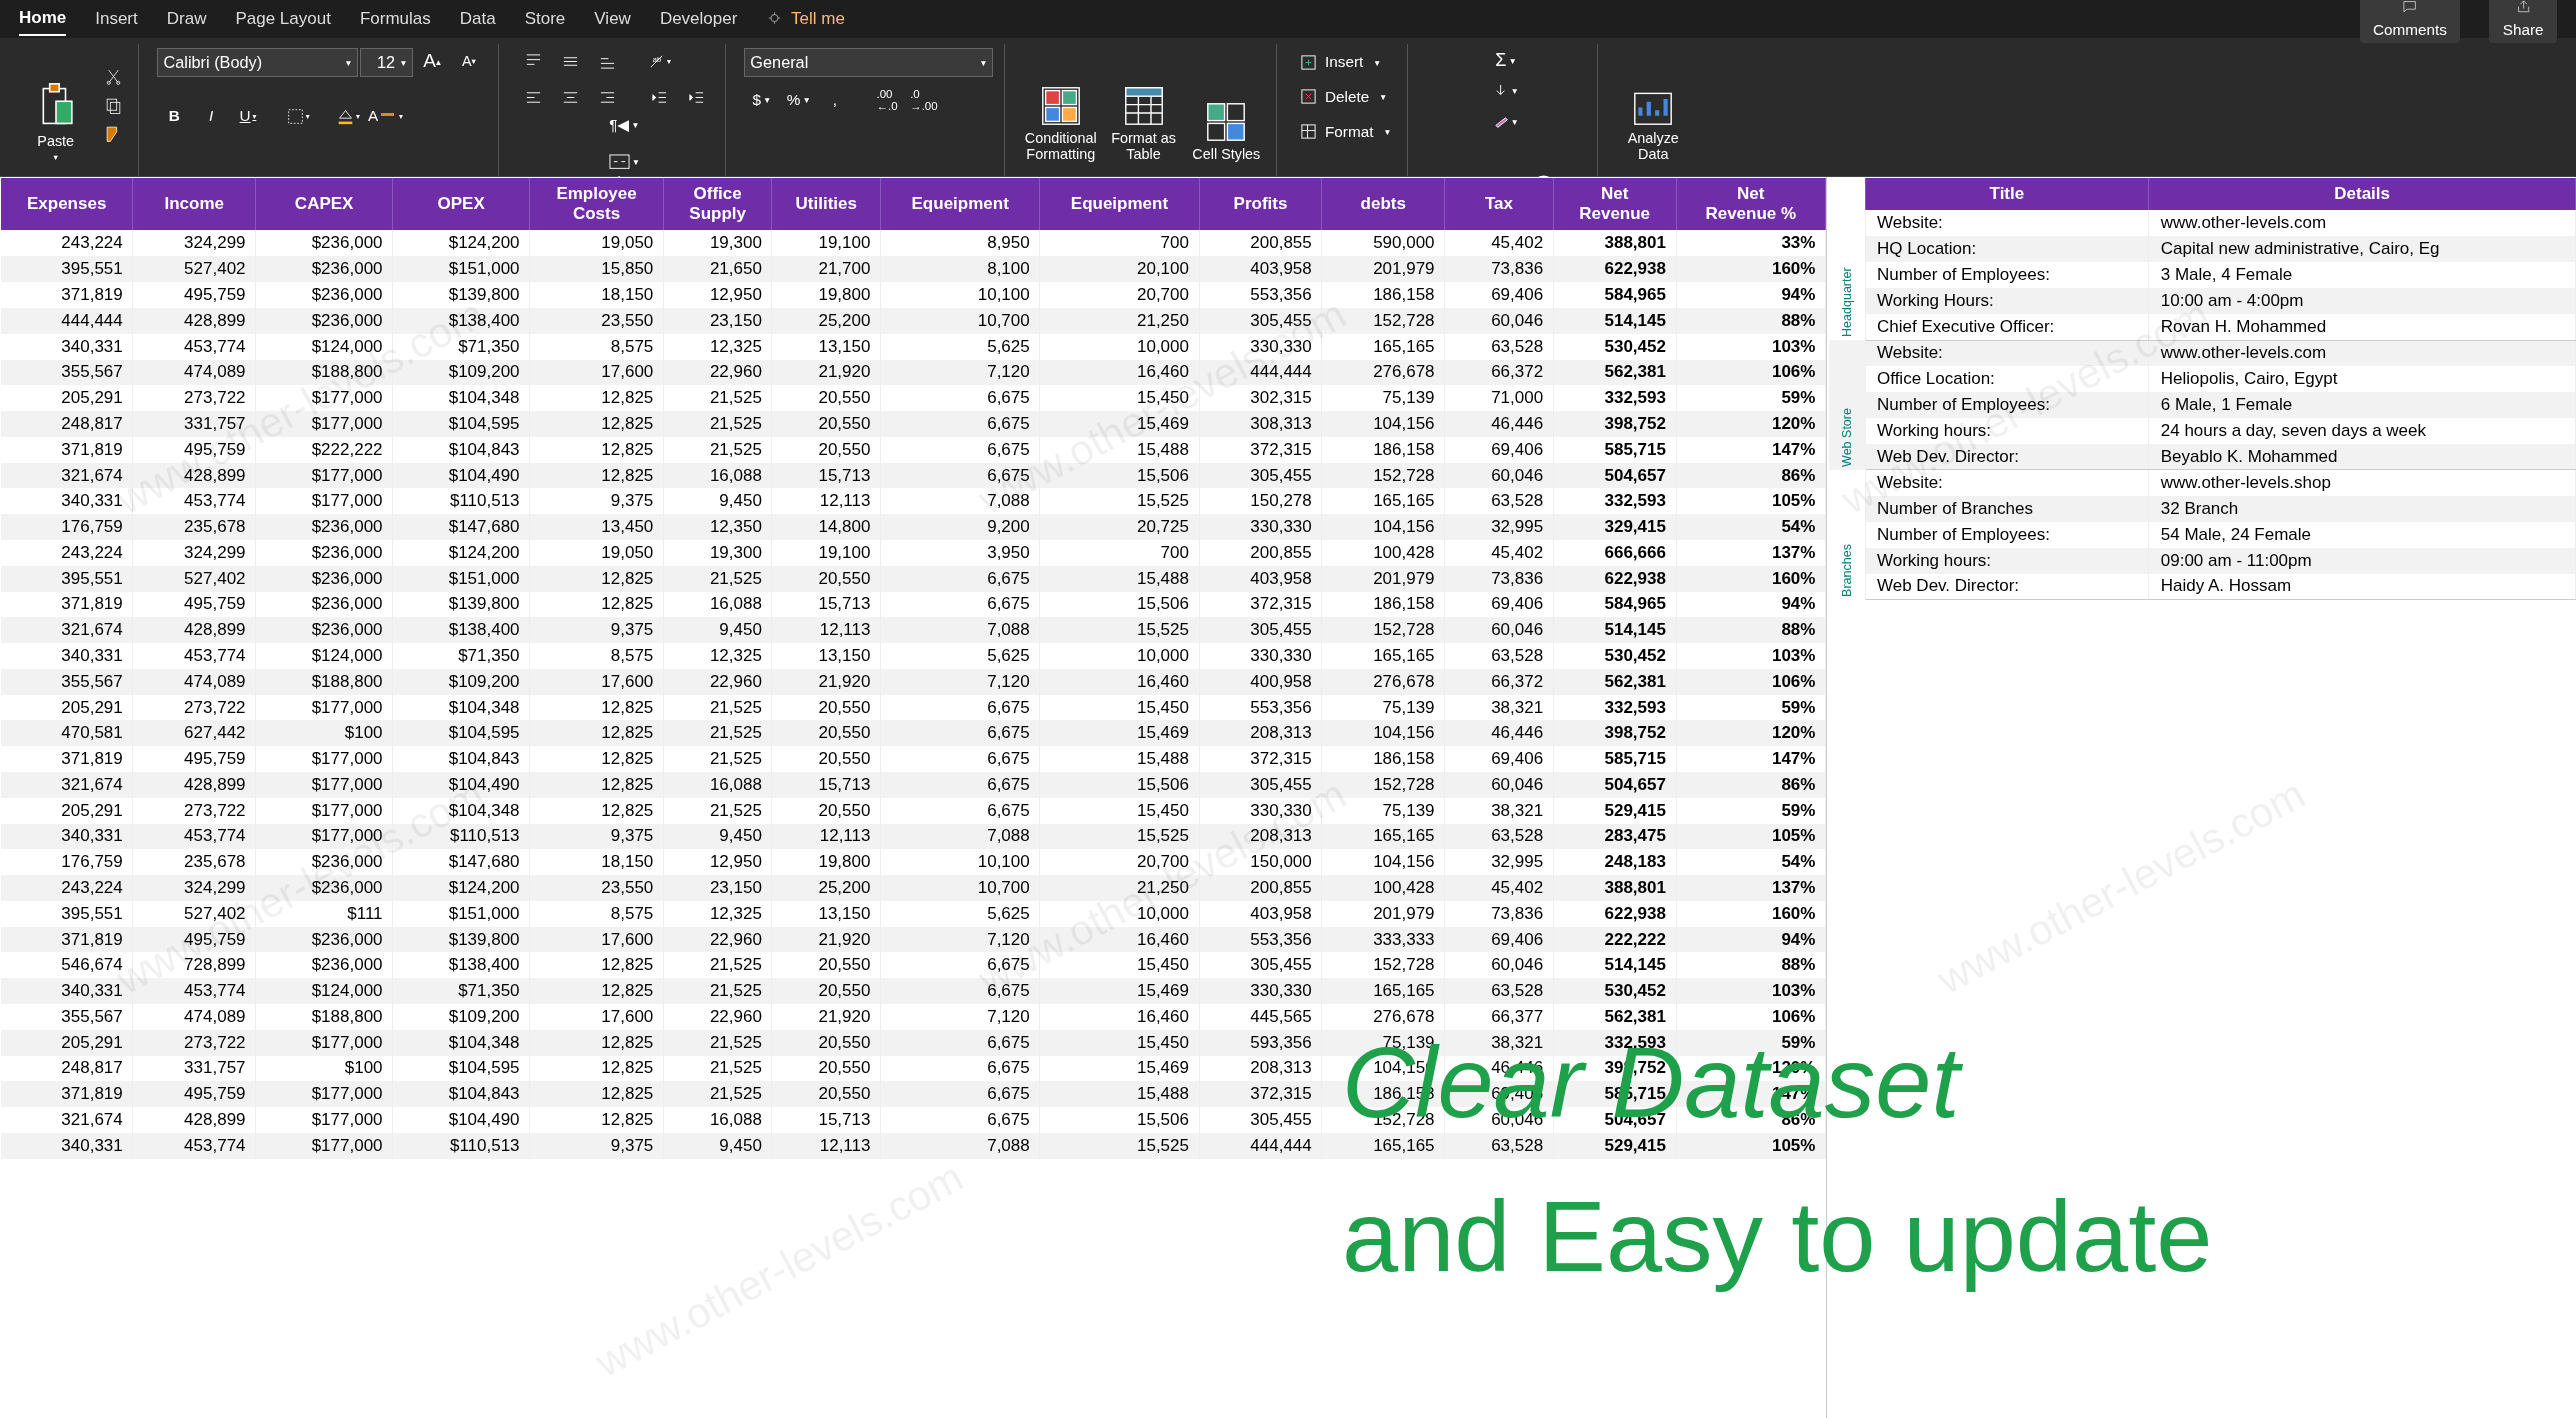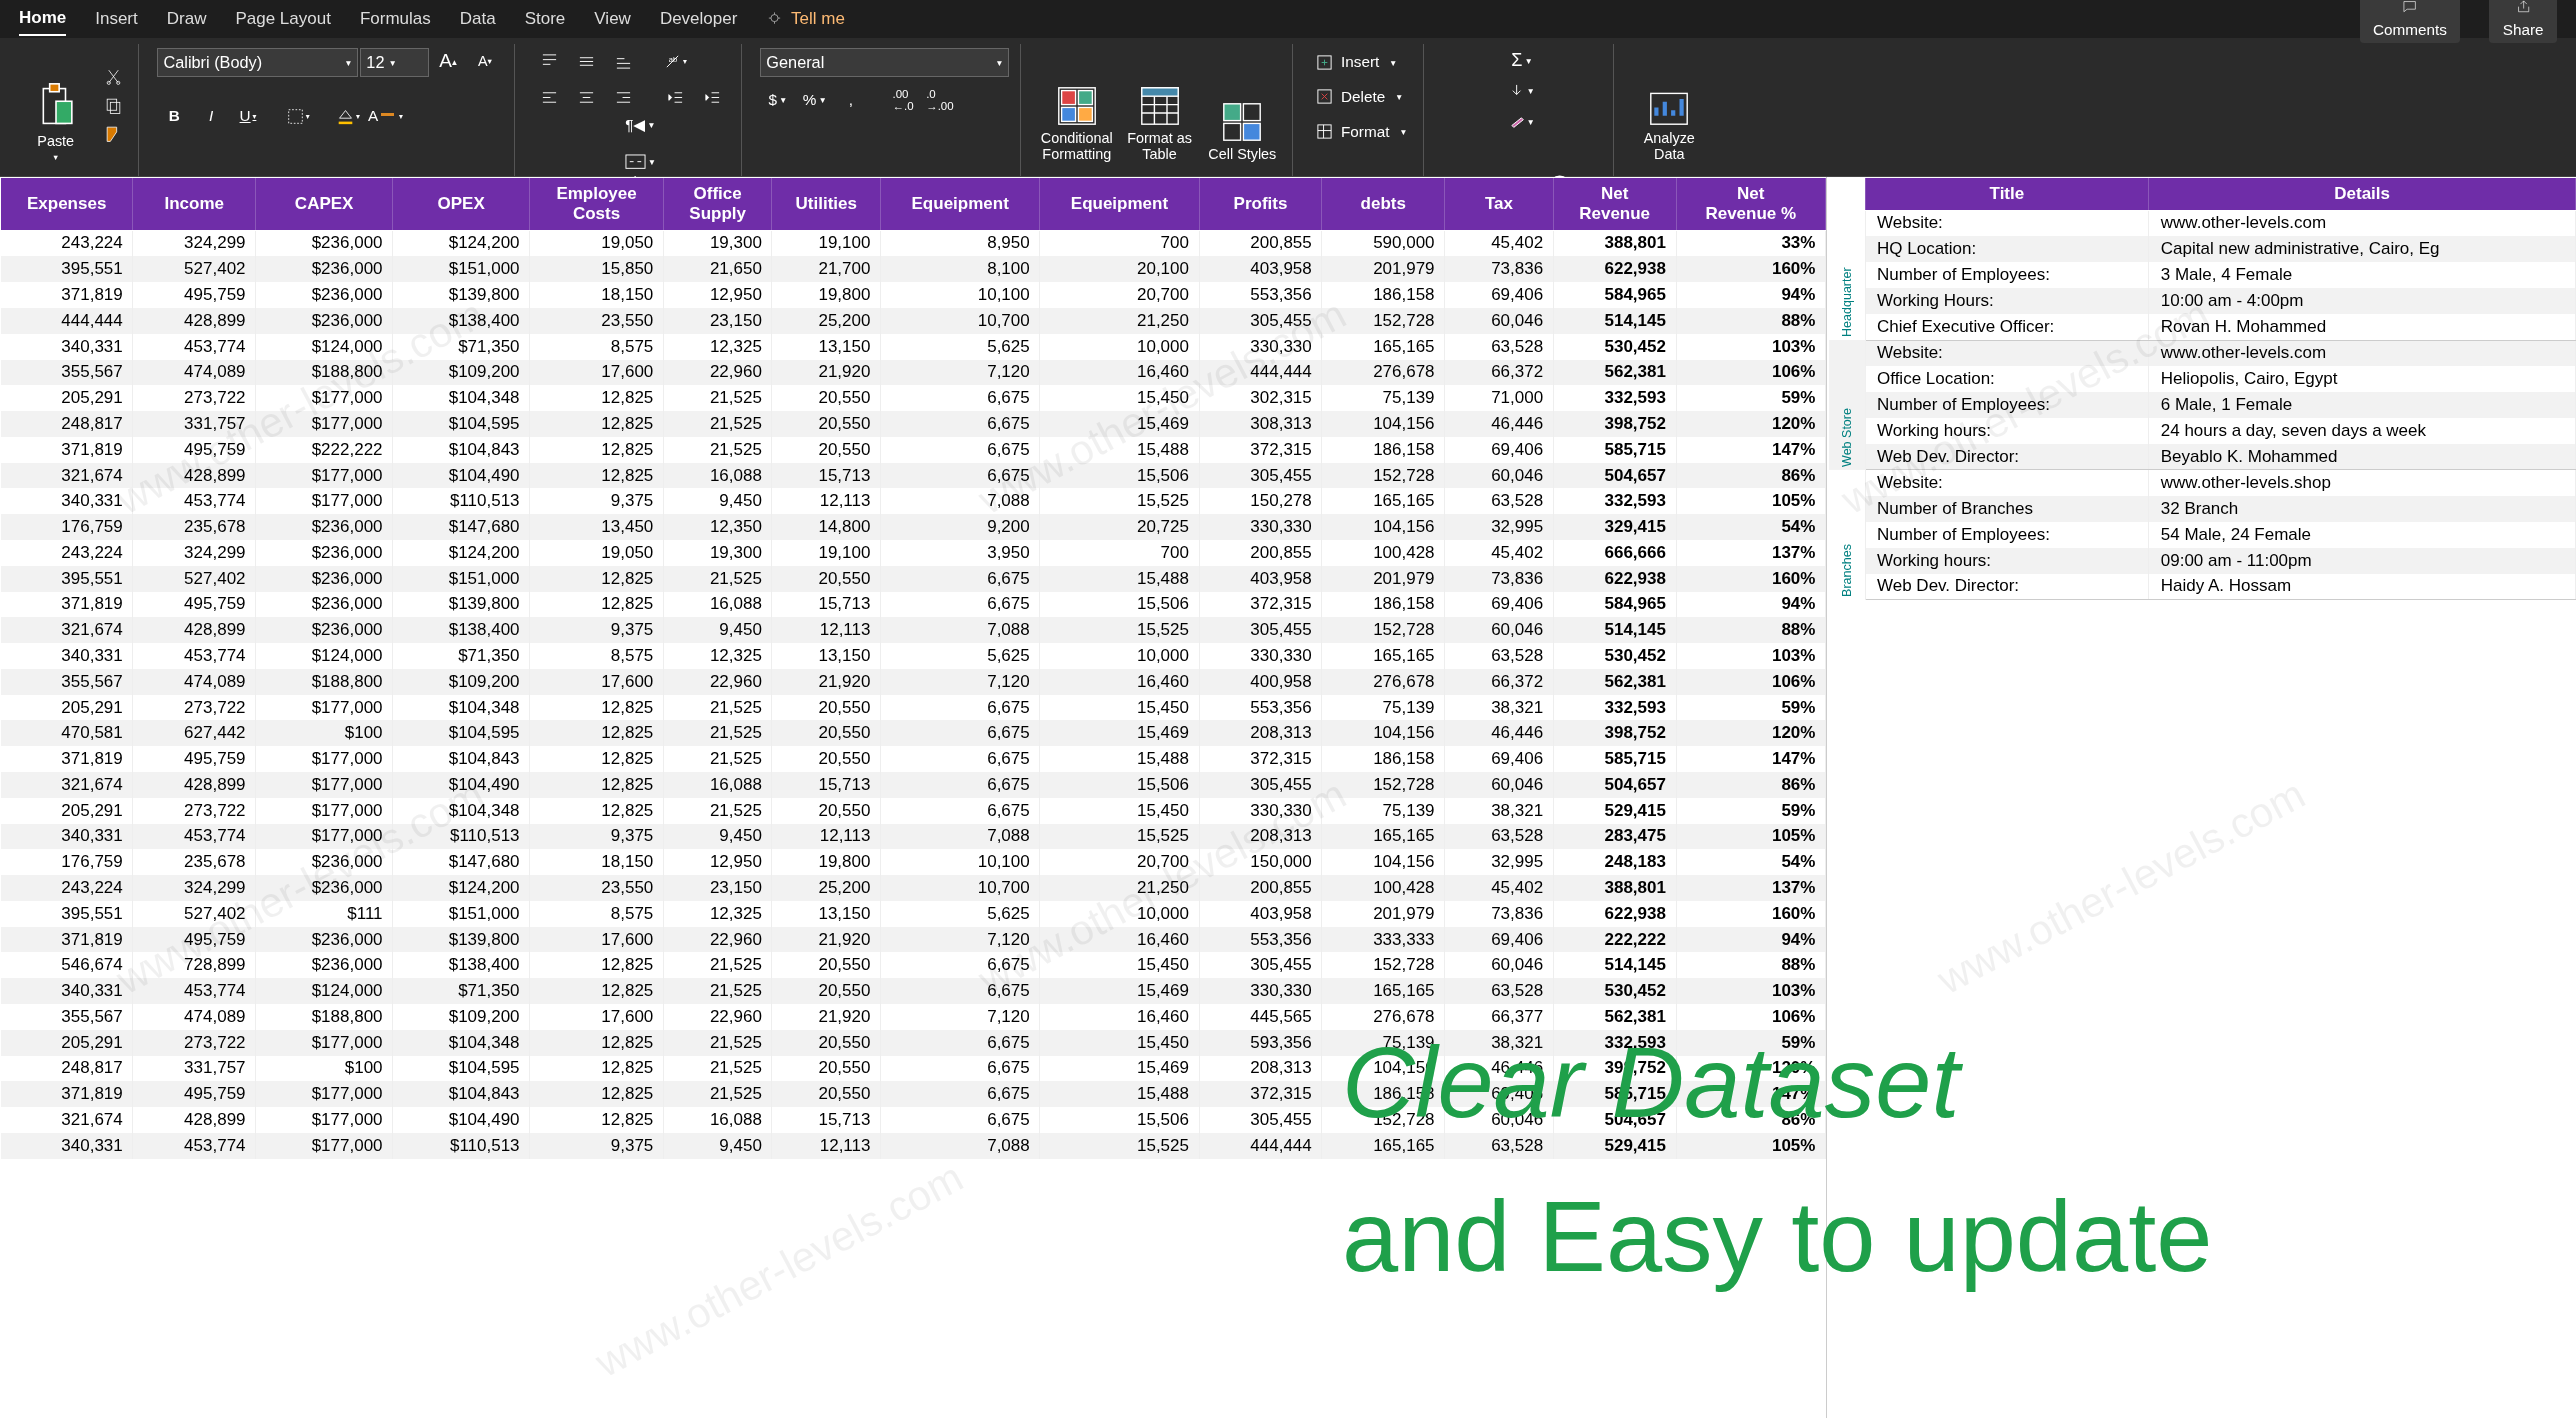--- a/index.html
+++ b/index.html
@@ -18,21 +18,21 @@
 .group { display: flex; flex-direction: column; align-items: center; border-right: 1px solid #555; padding: 3.8px 11.5px 3.8px 3.8px; }
 .group:last-child { border-right: none; }
 .group-row { display: flex; align-items: center; gap: 5.8px; }
 .big-btn { display: flex; flex-direction: column; align-items: center; justify-content: flex-end; gap: 3.8px; width: 77px; height: 115px; cursor: pointer; font-size: 14.4px; text-align: center; line-height: 1.1; }
 .big-btn svg, .mini svg { stroke: #fff; fill: none; }
 .mini { width: 27px; height: 25px; display: flex; align-items: center; justify-content: center; cursor: pointer; }
 .mini-col { display: flex; flex-direction: column; gap: 3.8px; }
 .sel { background: #3a3a3a; border: 1px solid #666; height: 29px; display: flex; align-items: center; padding: 0 5.8px; font-size: 16.3px; cursor: pointer; }
 .sel .chev { margin-left: 5.8px; font-size: 9.6px; }
 .font-name { width: 201px; justify-content: space-between; }
-.font-size { width: 69px; justify-content: flex-start; }
+.font-size { width: 53px; justify-content: flex-end; }
 .btn-row { display: flex; gap: 1.9px; }
 .fmt-btn { width: 35px; height: 27px; display: flex; align-items: center; justify-content: center; cursor: pointer; font-size: 15.3px; }
 .split-chev { font-size: 7.7px; margin-left: 1.9px; }
 .num-fmt { width: 249px; justify-content: space-between; }
 .menu-item { display: flex; align-items: center; gap: 7.7px; cursor: pointer; height: 29px; padding: 0 5.8px; font-size: 15.3px; }
 .chev-sm::after { content: "▾"; font-size: 9.6px; margin-left: 3.8px; }
 
 
 .sheet-area { display: flex; background: #fff; color: #000; height: calc(100% - 177px); font-size: 18px; }
 .left-table { flex: 0 0 1826px; overflow: hidden; }

